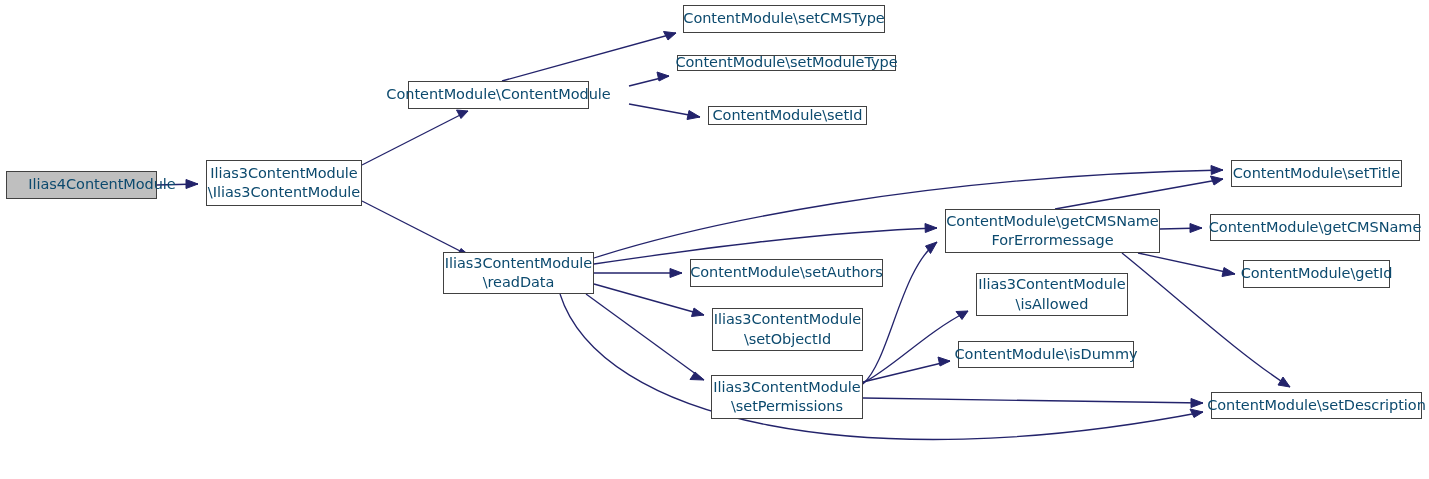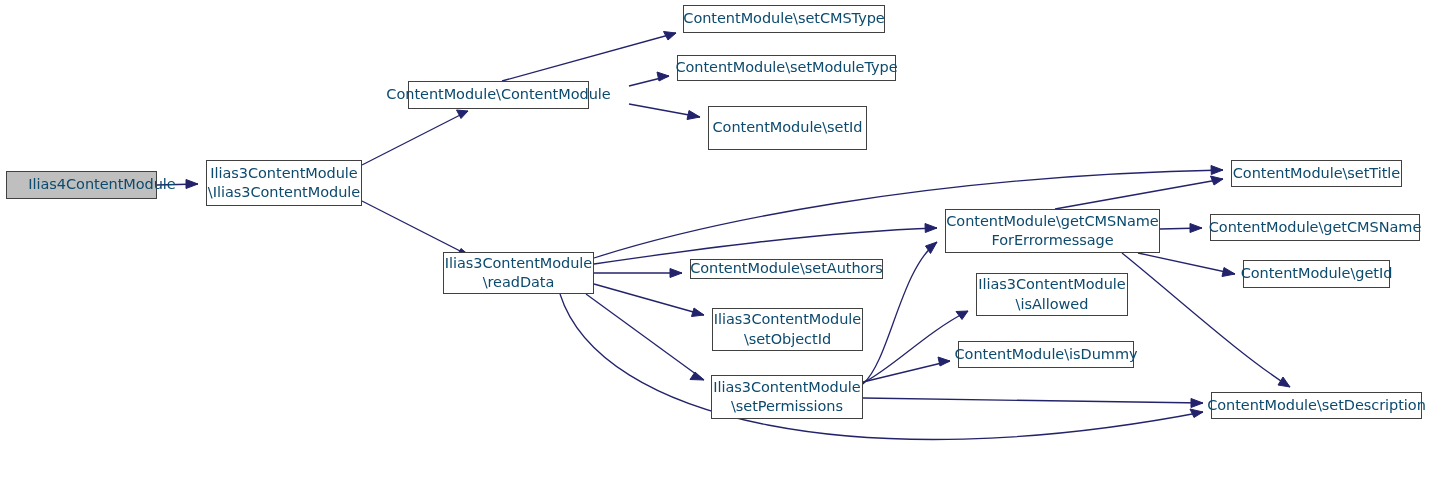--- a/index.html
+++ b/index.html
@@ -146,25 +146,25 @@
         </g>
       </g>
   </svg>
 
   <div id="node-layer">
       <div class="node-box root" style="left: 6px; top: 171px; width: 151px; height: 28px;"><span class="node-label">Ilias4ContentModule</span></div>
       <div class="node-box" style="left: 206px; top: 160px; width: 156px; height: 46px;"><span class="node-label">Ilias3ContentModule
 \Ilias3ContentModule</span></div>
       <div class="node-box" style="left: 408px; top: 81px; width: 181px; height: 28px;"><span class="node-label">ContentModule\ContentModule</span></div>
       <div class="node-box" style="left: 683px; top: 5px; width: 202px; height: 28px;"><span class="node-label">ContentModule\setCMSType</span></div>
-      <div class="node-box" style="left: 677px; top: 55px; width: 219px; height: 26px;"><span class="node-label">ContentModule\setModuleType</span></div>
-      <div class="node-box" style="left: 708px; top: 106px; width: 159px; height: 44px;"><span class="node-label">ContentModule\setId</span></div>
+      <div class="node-box" style="left: 677px; top: 55px; width: 219px; height: 16px;"><span class="node-label">ContentModule\setModuleType</span></div>
+      <div class="node-box" style="left: 708px; top: 106px; width: 159px; height: 19px;"><span class="node-label">ContentModule\setId</span></div>
       <div class="node-box" style="left: 443px; top: 252px; width: 151px; height: 42px;"><span class="node-label">Ilias3ContentModule
 \readData</span></div>
-      <div class="node-box" style="left: 690px; top: 259px; width: 193px; height: 20px;"><span class="node-label">ContentModule\setAuthors</span></div>
+      <div class="node-box" style="left: 690px; top: 259px; width: 193px; height: 28px;"><span class="node-label">ContentModule\setAuthors</span></div>
       <div class="node-box" style="left: 712px; top: 308px; width: 151px; height: 43px;"><span class="node-label">Ilias3ContentModule
 \setObjectId</span></div>
       <div class="node-box" style="left: 711px; top: 375px; width: 152px; height: 44px;"><span class="node-label">Ilias3ContentModule
 \setPermissions</span></div>
       <div class="node-box" style="left: 945px; top: 209px; width: 215px; height: 44px;"><span class="node-label">ContentModule\getCMSName
 ForErrormessage</span></div>
       <div class="node-box" style="left: 976px; top: 273px; width: 152px; height: 43px;"><span class="node-label">Ilias3ContentModule
 \isAllowed</span></div>
       <div class="node-box" style="left: 958px; top: 341px; width: 176px; height: 27px;"><span class="node-label">ContentModule\isDummy</span></div>
       <div class="node-box" style="left: 1231px; top: 160px; width: 171px; height: 27px;"><span class="node-label">ContentModule\setTitle</span></div>

